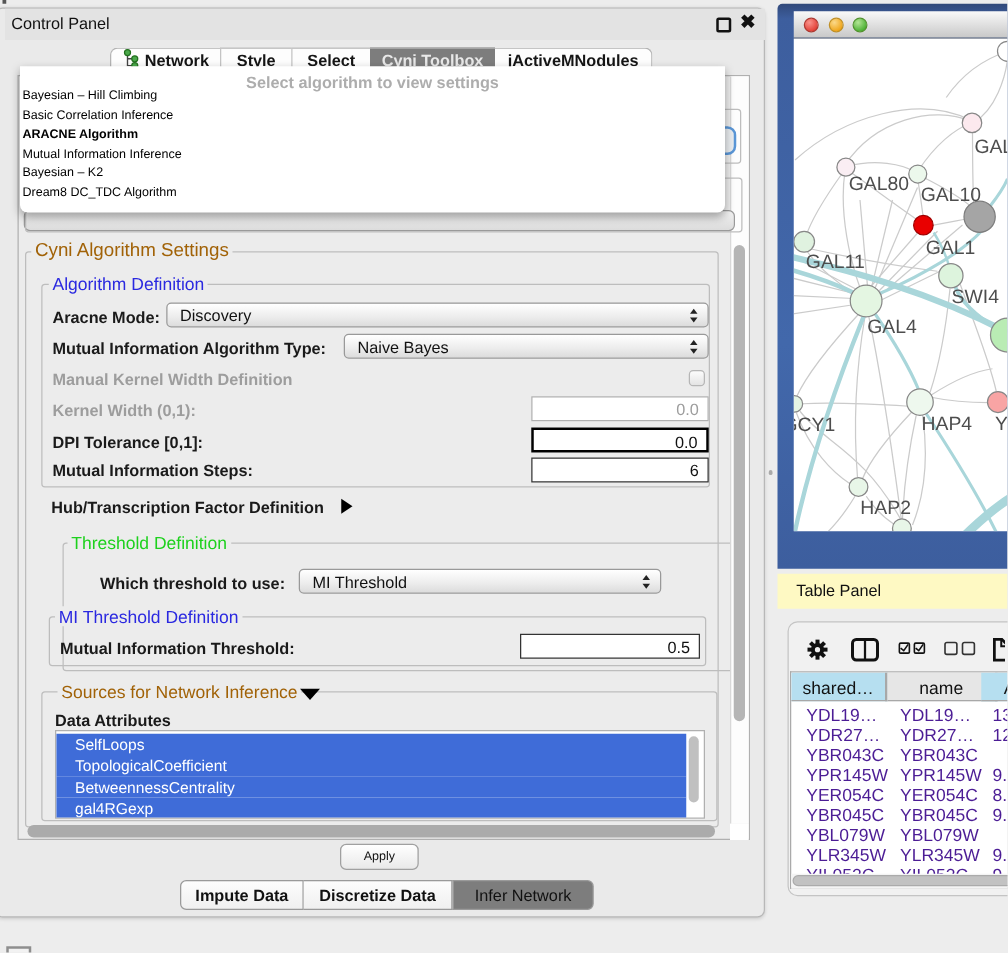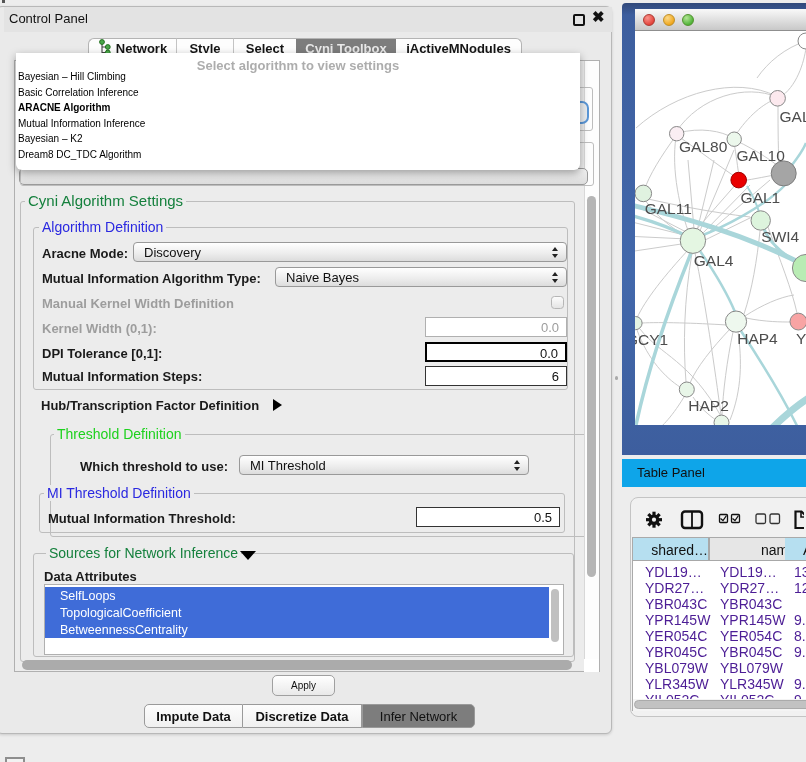--- a/index.html
+++ b/index.html
@@ -14,21 +14,21 @@
 .tab{position:absolute;top:37.5px;height:23px;border-top:1px solid #b4b4b4;background:#fdfdfd;font-size:13px;font-weight:bold;color:#151515;text-align:center;line-height:19px}
 .tabsel{background:#7d7d7d;color:#e9e9e9}
 
 #scrollpane{position:absolute;left:14px;top:60px;width:586px;height:612px;border:1px solid #b0b0b0;background:#ececec}
 #vsb{position:absolute;left:584px;top:61px;width:15px;height:598px;background:#fdfdfd;border-left:1px solid #d8d8d8}
 #vsbthumb{position:absolute;left:587px;top:196px;width:9px;height:381px;background:#b5b5b5;border-radius:5px}
 #hsbthumb{position:absolute;left:22px;top:660px;width:550px;height:10px;background:#ababab;border-radius:5px}
 #sbcorner{position:absolute;left:584px;top:659px;width:15px;height:13px;background:#fff}
 
 .grp{position:absolute;border:1px solid #bdbdbd;border-radius:3px}
-.grp>.t{position:absolute;top:-9px;background:#ececec;padding:0 3px;font-size:14px;white-space:nowrap;color:#15803d}
+.grp>.t{position:absolute;top:-9px;background:#ececec;padding:0 3px;font-size:14px;white-space:nowrap;color:#a16207}
 .lbl{position:absolute;font-size:13px;font-weight:bold;color:#1a1a1a;white-space:nowrap}
 .dis{color:#9d9d9d}
 .combo{position:absolute;border:1px solid #999;border-radius:4px;background:linear-gradient(#ffffff,#ececec 60%,#dcdcdc);font-size:13px;color:#111}
 .combo span{position:absolute;left:10px;top:2px}
 .arr{position:absolute;right:7px;top:4px;width:7px;height:11px}
 .arr:before{content:"";position:absolute;left:0;top:0;border-left:3.5px solid transparent;border-right:3.5px solid transparent;border-bottom:4px solid #222}
 .arr:after{content:"";position:absolute;left:0;bottom:0;border-left:3.5px solid transparent;border-right:3.5px solid transparent;border-top:4px solid #222}
 .tf{position:absolute;background:#fff;font-size:13px;text-align:right;padding:2px 7px 0 0;color:#111}
 
 #popup{position:absolute;left:16px;top:53px;width:564px;height:117px;background:#fff;border-radius:0 0 6px 6px;box-shadow:0 3px 8px rgba(0,0,0,.35);z-index:50}
@@ -42,25 +42,25 @@
 
 #applybtn{position:absolute;left:272px;top:675px;width:63px;height:21px;border:1px solid #a0a0a0;border-radius:5px;background:linear-gradient(#ffffff,#e9e9e9);font-size:10px;text-align:center;line-height:19px;color:#111}
 .btab{position:absolute;top:704px;height:24px;border:1px solid #9a9a9a;background:linear-gradient(#fdfdfd,#f0f0f0);font-size:13px;font-weight:bold;color:#111;text-align:center;line-height:23px}
 #sqicon{position:absolute;left:5px;top:757px;width:20px;height:12px;border:2px solid #8e8e8e;background:#f2f2f2}
 
 #netwin{position:absolute;left:622px;top:3px;width:184px;height:452px;background:linear-gradient(#31497a,#3d5e9e 12px,#4268ab 60%,#3d5e9e);border-radius:4px 0 0 0}
 #nettitle{position:absolute;left:13px;top:6px;width:171px;height:22px;background:linear-gradient(#f9f9f9,#c8c8c8);border-bottom:1px solid #8f8f8f}
 .tl{position:absolute;top:5px;width:12px;height:12px;border-radius:50%}
 #netcanvas{position:absolute;left:13px;top:28px;width:171px;height:394px;background:#fff;overflow:hidden}
 
-#tpbar{position:absolute;left:622px;top:459px;width:184px;height:28px;background:#0ea5e9;font-size:13px;color:#111}
+#tpbar{position:absolute;left:622px;top:459px;width:184px;height:28px;background:#fef9c3;font-size:13px;color:#111}
 #tpbar span{position:absolute;left:15px;top:6px}
 #tpanel{position:absolute;left:630px;top:497px;width:190px;height:220px;background:#f1f1f1;border:1px solid #c4c4c4;border-radius:8px}
 #ttable{position:absolute;left:632px;top:537px;width:174px;height:174px;background:#fff;border:1px solid #aaa;border-right:none;overflow:hidden}
-.hcell{position:absolute;top:0;height:23px;border-right:2px solid #a8a8a8;border-bottom:1px solid #a8a8a8;background:#b6dff0;font-size:14px;text-align:right;line-height:24px;color:#111;padding-left:0}
+.hcell{position:absolute;top:0;height:23px;border-right:2px solid #a8a8a8;border-bottom:1px solid #a8a8a8;background:#b6dff0;font-size:14px;text-align:center;line-height:24px;color:#111;padding-left:0}
 .trow{position:absolute;font-size:14px;color:#4c1d95;white-space:nowrap}
 #tsb{position:absolute;left:633px;top:699px;width:173px;height:12px;background:#f4f4f4}
 #tsbthumb{position:absolute;left:634px;top:700px;width:178px;height:9px;background:#c2c2c2;border:1px solid #ababab;border-radius:4.5px}
 </style></head>
 <body>
 
 <div style="position:absolute;left:2px;top:0;width:3px;height:3px;background:#555"></div>
 <div style="position:absolute;left:615px;top:376px;width:3px;height:4px;background:#aaa;border-radius:2px"></div>
 <div id="cpwin"></div>
 <div id="cptitle">
@@ -121,20 +121,23 @@
 <div class="lbl" style="left:44px;top:569px">Data Attributes</div>
 <div id="attrlist">
   <div class="lrow" style="top:2px">
       <span>SelfLoops</span>
     </div>
   <div class="lrow" style="top:19px">
       <span>TopologicalCoefficient</span>
     </div>
   <div class="lrow" style="top:36px">
       <span>BetweennessCentrality</span>
+    </div>
+  <div class="lrow" style="top:53px">
+      <span>gal4RGexp</span>
     </div>
 </div>
 <div id="listsb"></div>
 
 <div id="vsb"></div>
 <div id="vsbthumb"></div>
 <div id="hsbthumb"></div>
 <div id="sbcorner"></div>
 
 <div id="applybtn">Apply</div>

